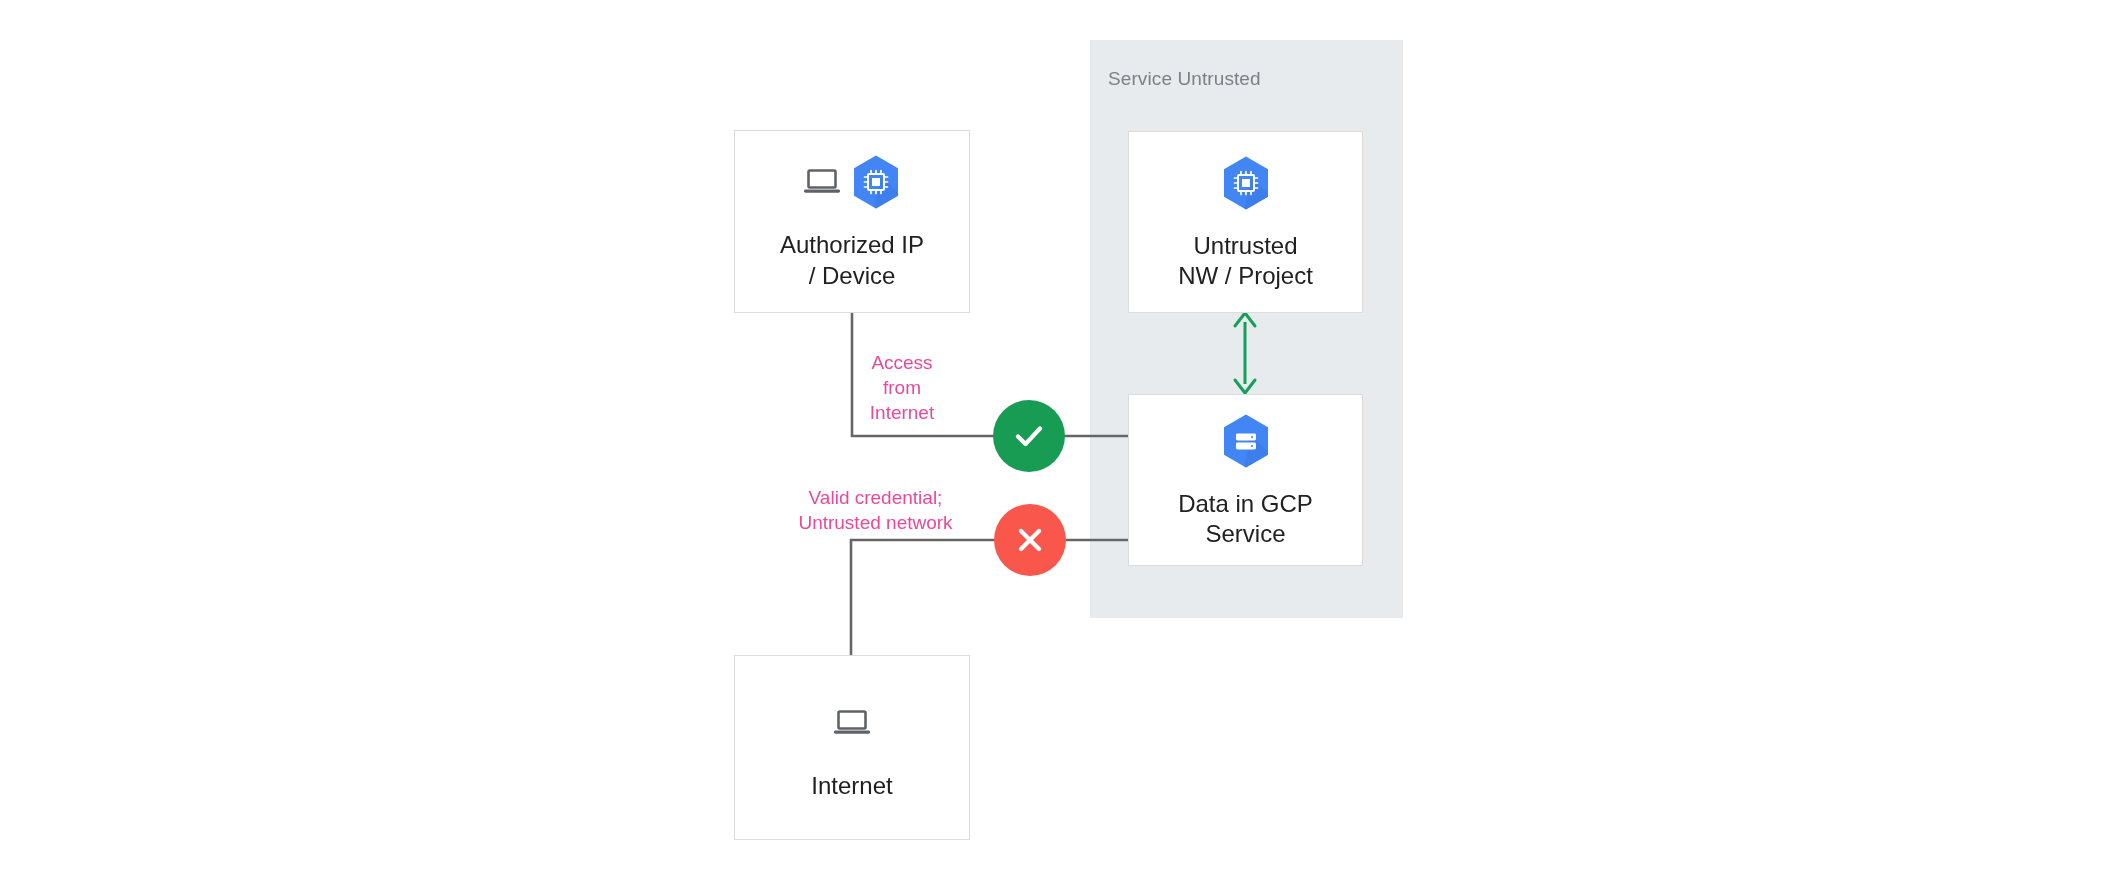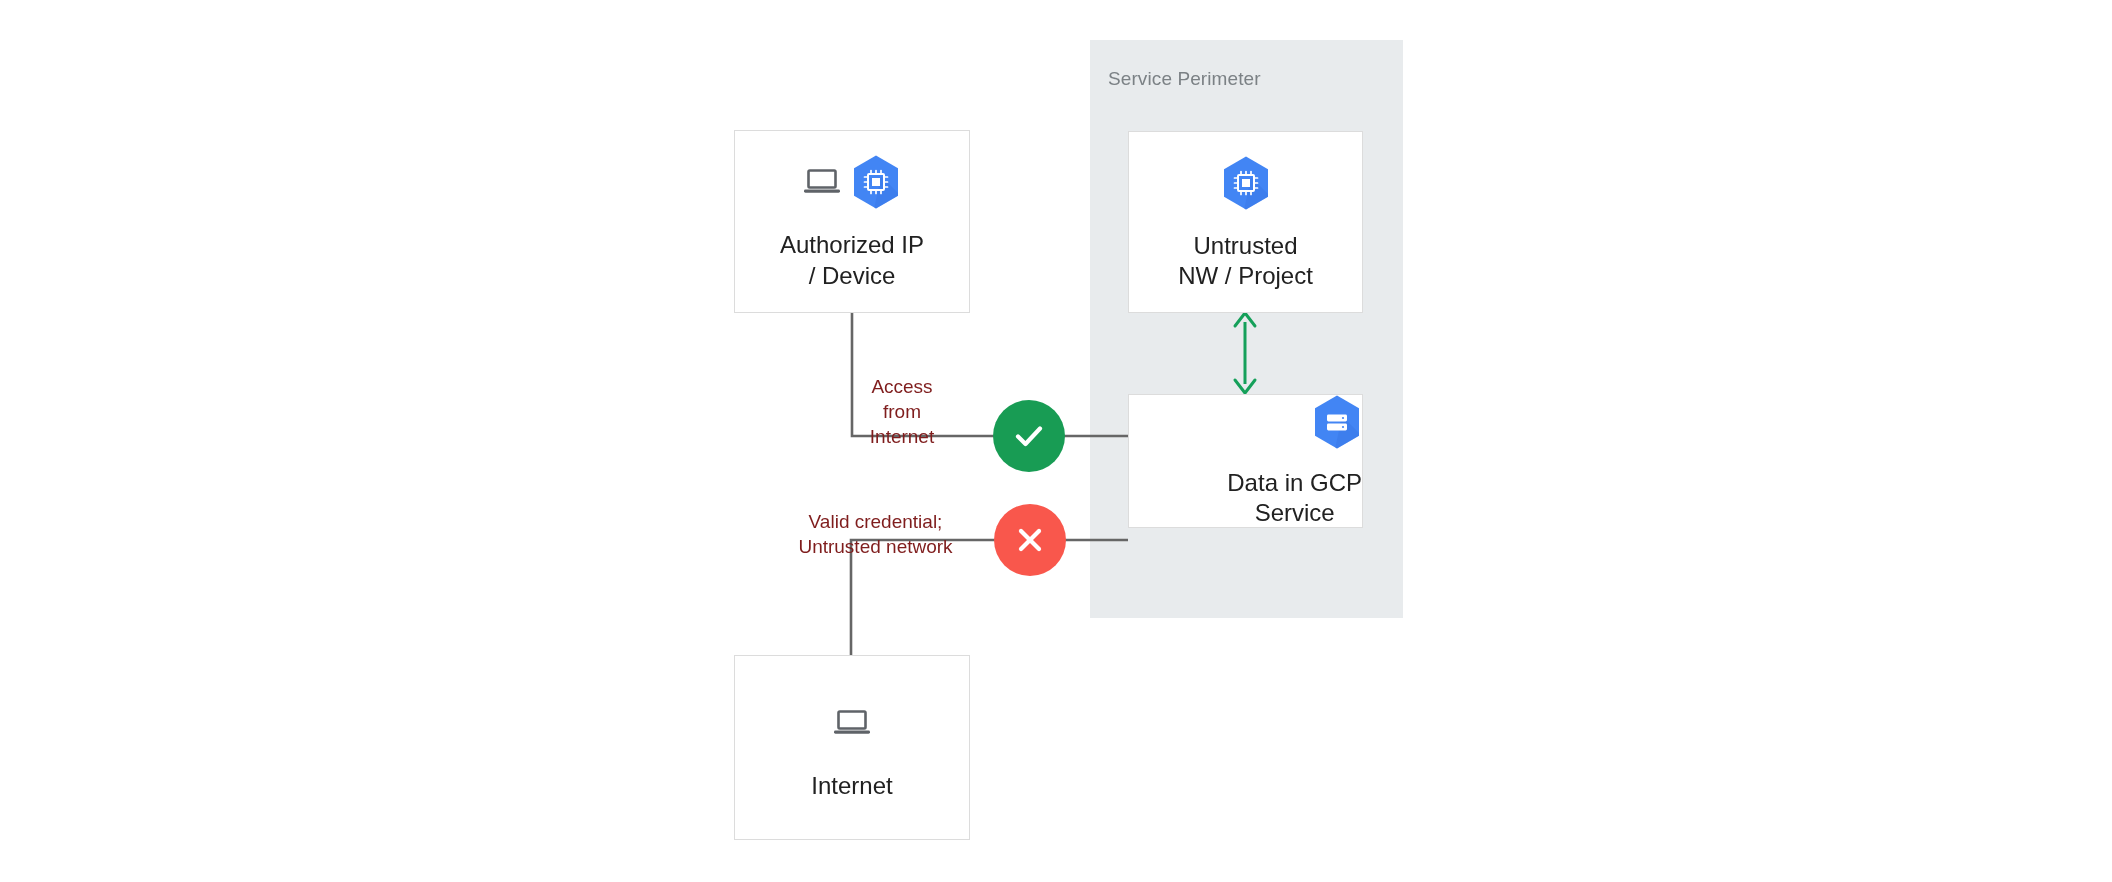--- a/index.html
+++ b/index.html
@@ -61,21 +61,21 @@
     margin-top: 18px;
     font-size: 24px;
     line-height: 1.26;
     color: #212121;
     text-align: center;
     white-space: pre-line;
   }
 
   #node-authorized-ip   { left: 734px;  top: 130px; width: 236px; height: 183px; }
   #node-authorized-nw   { left: 1128px; top: 131px; width: 235px; height: 182px; }
-  #node-data-gcp        { left: 1128px; top: 394px; width: 235px; height: 134px; align-items: flex-end; }
+  #node-data-gcp        { left: 1128px; top: 394px; width: 235px; height: 172px; }
   #node-internet        { left: 734px;  top: 655px; width: 236px; height: 185px; }
 
   
   .laptop-icon { display: block; }
   .hex-icon { display: block; }
 
   
   #wires {
     position: absolute;
     left: 0; top: 0;
@@ -95,43 +95,42 @@
     justify-content: center;
   }
   #badge-allow { left: 993px; top: 400px; background: #189c54; }
   #badge-deny  { left: 994px; top: 504px; background: #f9574c; }
 
   
   .edge-label {
     position: absolute;
     font-size: 19px;
     line-height: 1.32;
-    color: #7f1d1d;
+    color: #ec4899;
     text-align: center;
     white-space: pre-line;
-    margin-top: 24px;
   }
   #label-access-from-internet {
     left: 832px;
     top: 350px;
     width: 140px;
   }
   #label-valid-credential {
     left: 768px;
     top: 485px;
     width: 215px;
   }
 </style>
 </head>
 <body>
 
 <div id="canvas">
 
   <div class="perimeter"></div>
-  <div class="perimeter-label">Service Perimeter</div>
+  <div class="perimeter-label">Service Untrusted</div>
 
   <svg id="wires" viewBox="0 0 2112 882" width="2112" height="882" xmlns="http://www.w3.org/2000/svg">
 
     <path d="M 852 313 L 852 436 L 998 436" fill="none" stroke="#666666" stroke-width="2.6"></path>
     <path d="M 1062 436 L 1128 436" fill="none" stroke="#666666" stroke-width="2.6"></path>
 
     <path d="M 851 655 L 851 540 L 999 540" fill="none" stroke="#666666" stroke-width="2.6"></path>
     <path d="M 1063 540 L 1128 540" fill="none" stroke="#666666" stroke-width="2.6"></path>
 
     <g>

